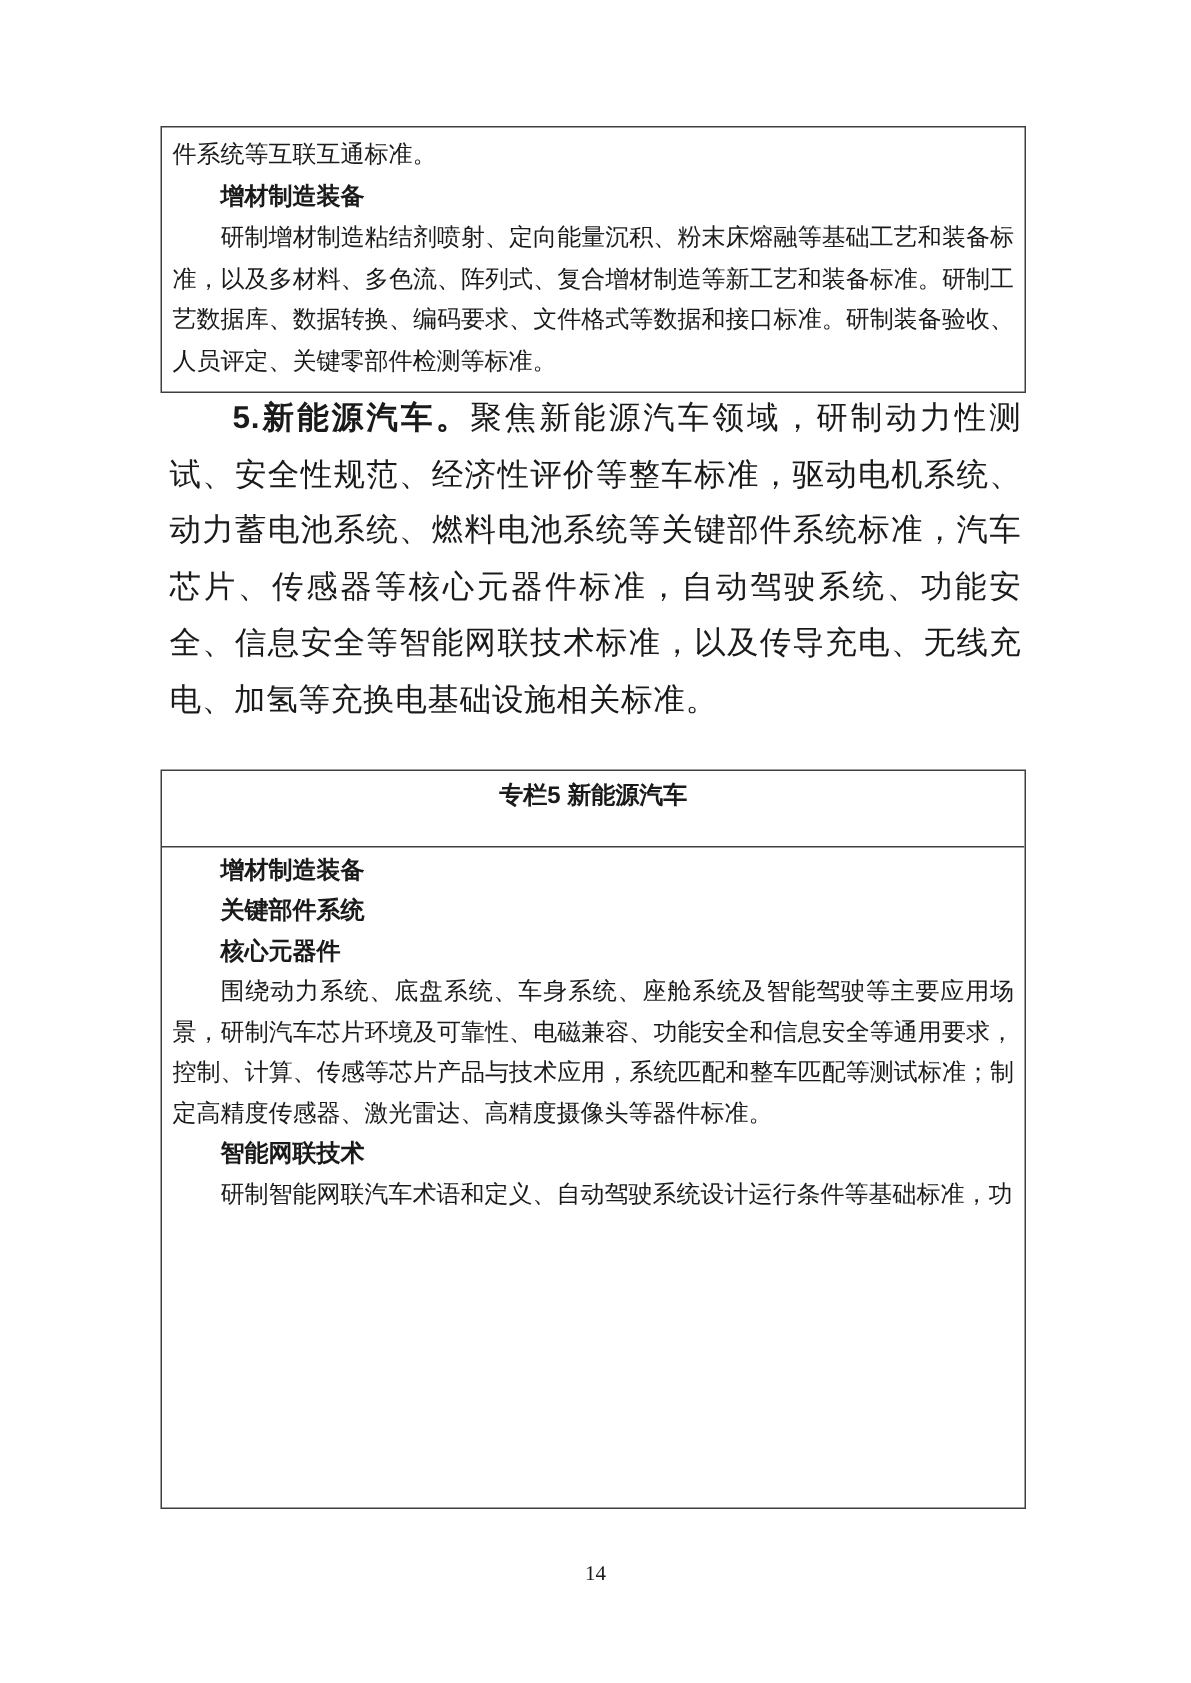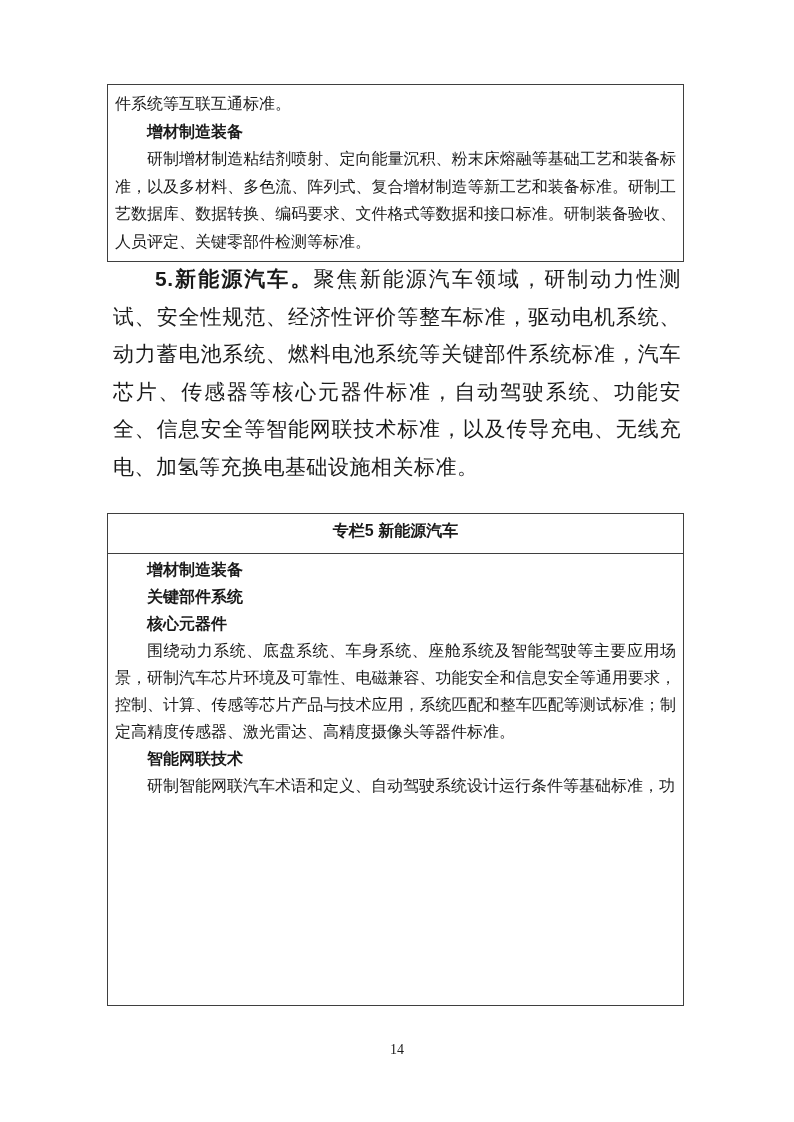--- a/index.html
+++ b/index.html
@@ -70,21 +70,21 @@
     height: 493px;
     font-size: 16px;
     line-height: 27px;
     overflow: hidden;
   }
   .box-header {
     font-family: "Liberation Sans", sans-serif;
     font-weight: bold;
     font-size: 16px;
     text-align: center;
-    padding: 3px 0 9px 0;
+    padding: 3px 0 20px 0;
     border-bottom: 1.5px solid #3f3f3f;
   }
   .box-content {
     padding: 2px 7px 0 7px;
   }
   
   .footer {
     position: absolute;
     left: 0;
     top: 1042px;

